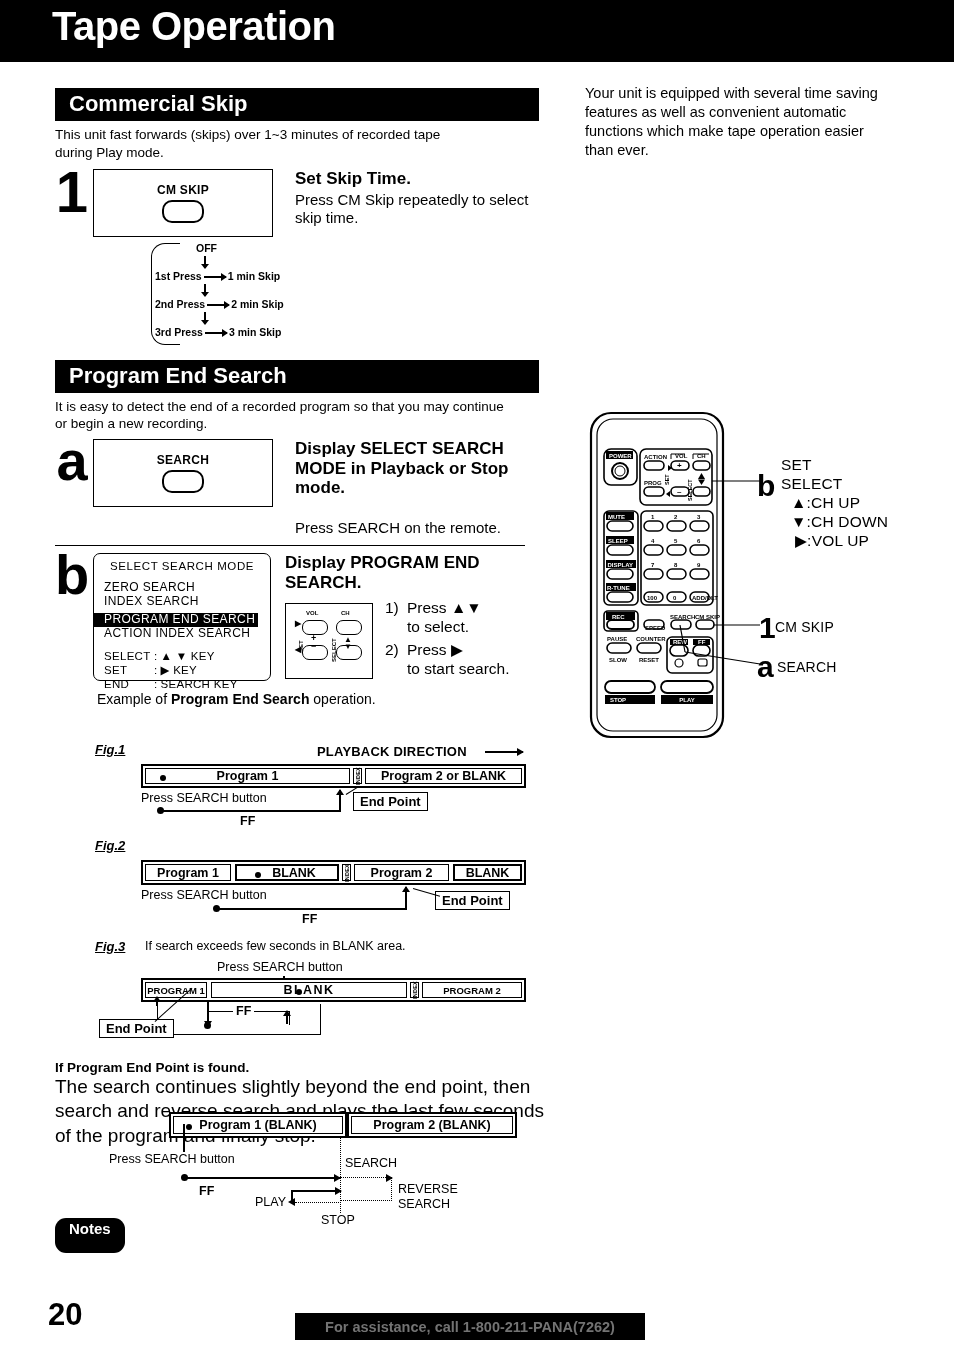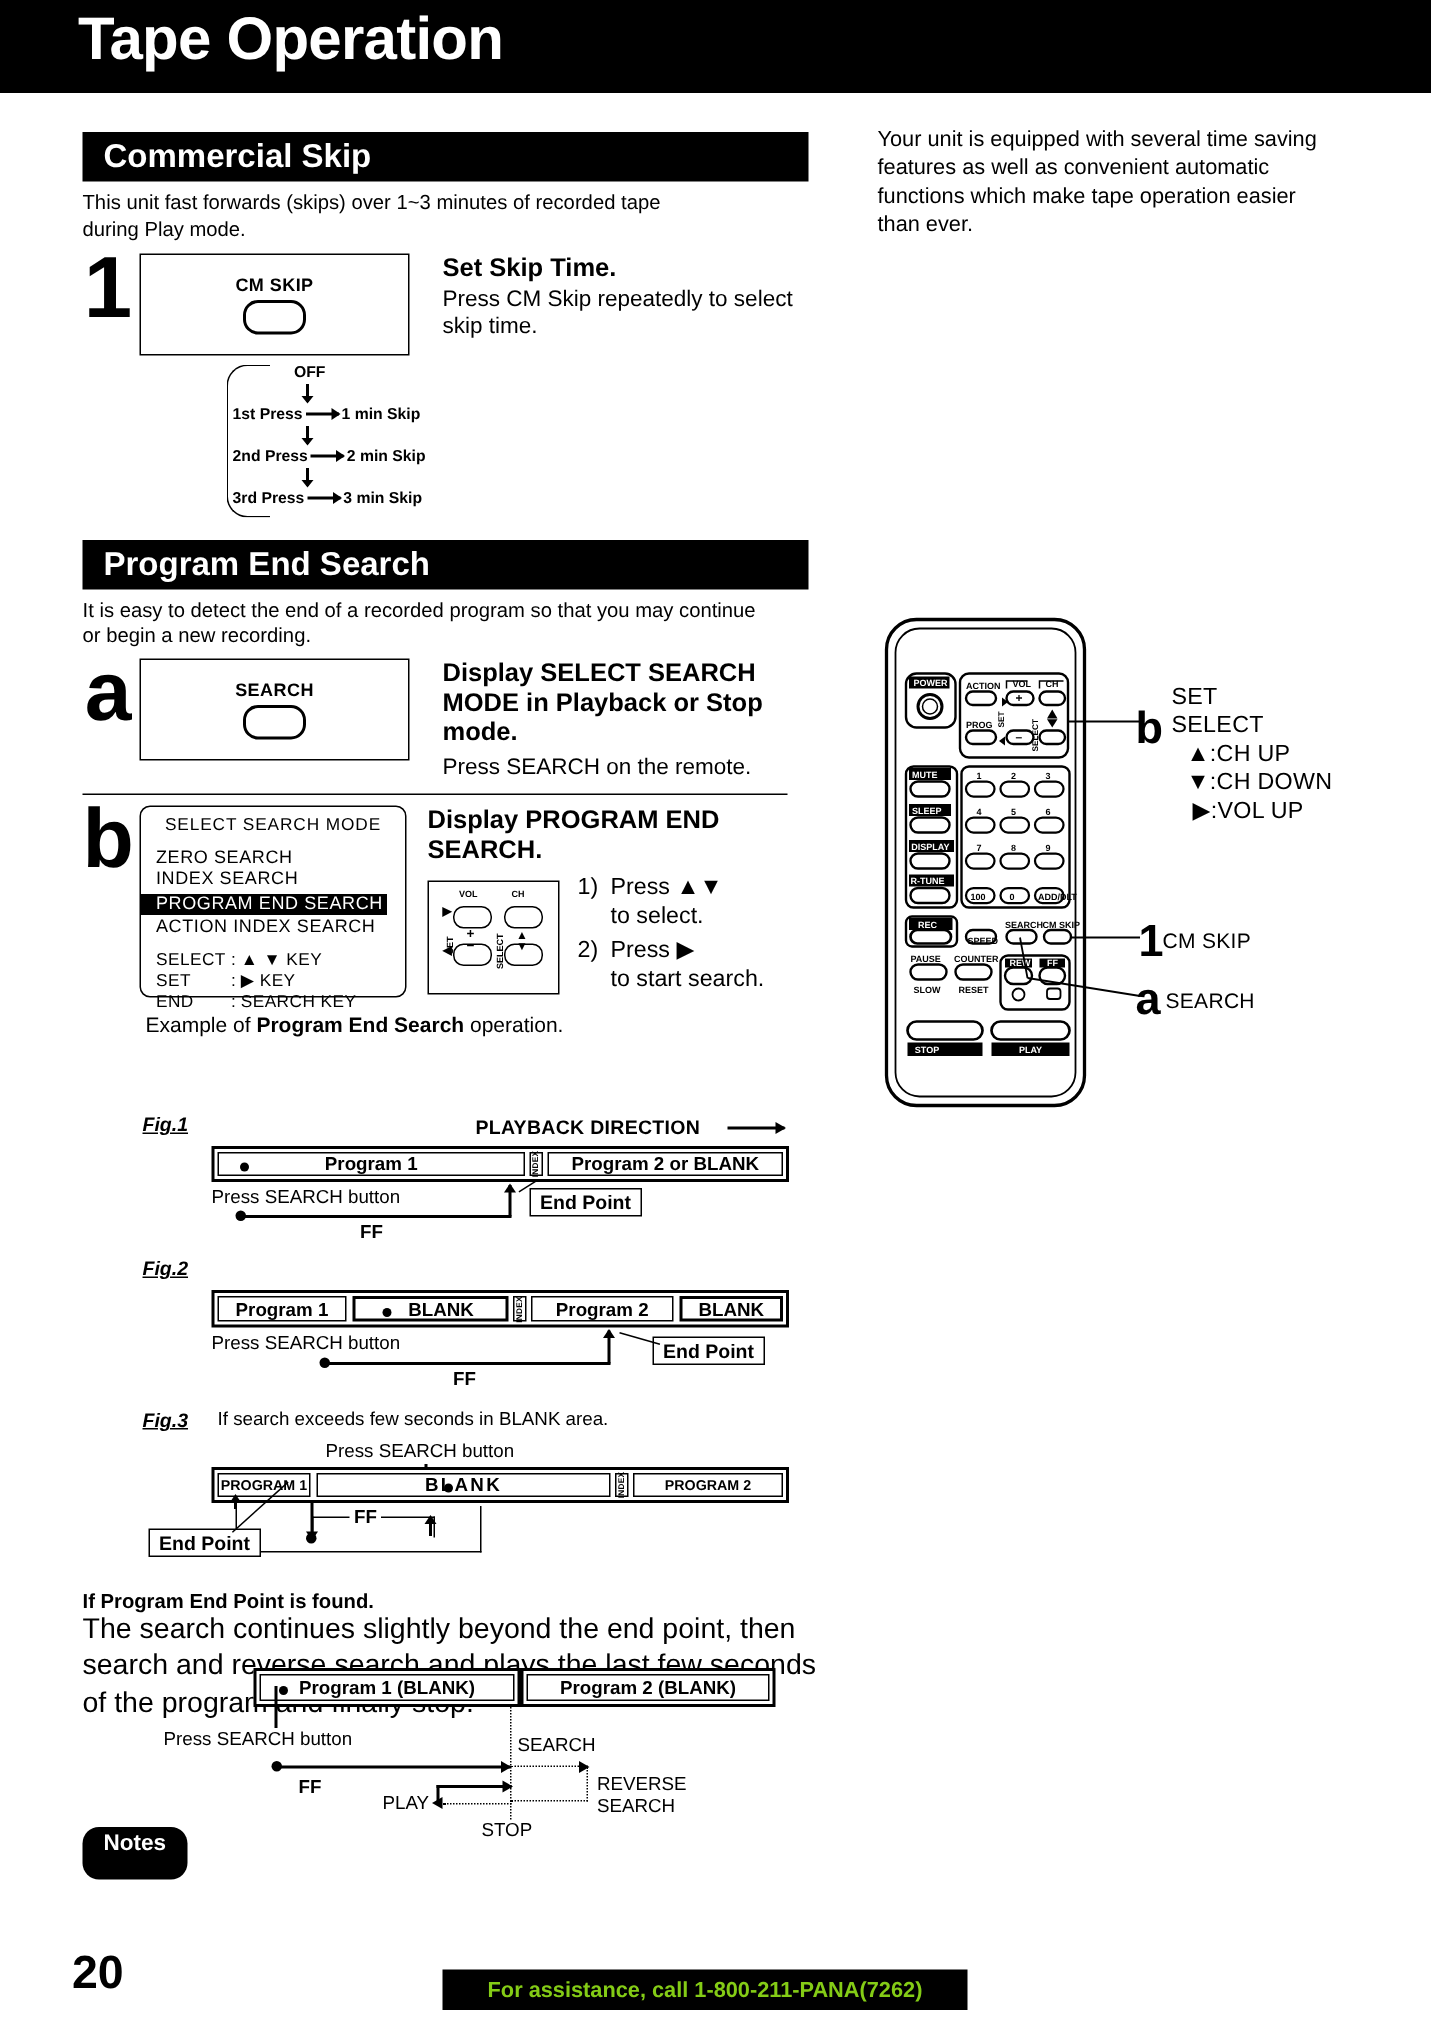--- a/index.html
+++ b/index.html
@@ -119,21 +119,21 @@
     display:inline-block;background:#000;color:#fff;border-radius:11px;
     font-size:15px;font-weight:bold;padding:2px 14px 16px;text-align:center;
   }
   .note-li{font-size:13px;line-height:1.26;padding-left:12px;position:relative;}
   .note-li:before{content:"\2022";position:absolute;left:1px;top:-1px;font-size:13px;}
 
   
   #page-no{position:absolute;left:48px;top:1297px;font-size:31px;font-weight:bold;}
   #assist-bar{
     position:absolute;left:295px;top:1313px;width:350px;height:27px;background:#000;
-    color:#84cc16;font-size:14.5px;font-weight:bold;display:flex;align-items:center;justify-content:center;
+    color:#737373;font-size:14.5px;font-weight:bold;display:flex;align-items:center;justify-content:center;
   }
 
   
   #remote-wrap{position:absolute;left:0px;top:325px;width:350px;height:380px;}
   .callout-letter{position:absolute;font-size:30px;font-weight:bold;line-height:1;}
   .callout-text{position:absolute;font-size:15.5px;letter-spacing:.2px;line-height:1.22;}
 </style>
 </head>
 <body>
 
@@ -183,21 +183,21 @@
     <div class="body-text" style="width:452px;">It is easy to detect the end of a recorded program so that you may continue or begin a new recording.</div>
 
     <div class="step-row" style="margin-top:6px;">
       <div class="step-num small">a</div>
       <div class="btn-box">
         <div class="btn-label">SEARCH</div>
         <div class="oval-btn"></div>
       </div>
       <div class="step-text">
         <div class="step-head" style="width:230px;">Display SELECT SEARCH MODE in Playback or Stop mode.</div>
-        <div class="step-sub" style="margin-top:5px;">Press SEARCH on the remote.</div>
+        <div class="step-sub" style="margin-top:21px;">Press SEARCH on the remote.</div>
       </div>
     </div>
 
     <div style="border-top:1px solid #000;width:470px;margin-top:8px;"></div>
 
     <div class="step-row" style="margin-top:7px;">
       <div class="step-num small">b</div>
 
       <div id="osd-box">
         <div class="osd-title">SELECT SEARCH MODE</div>

